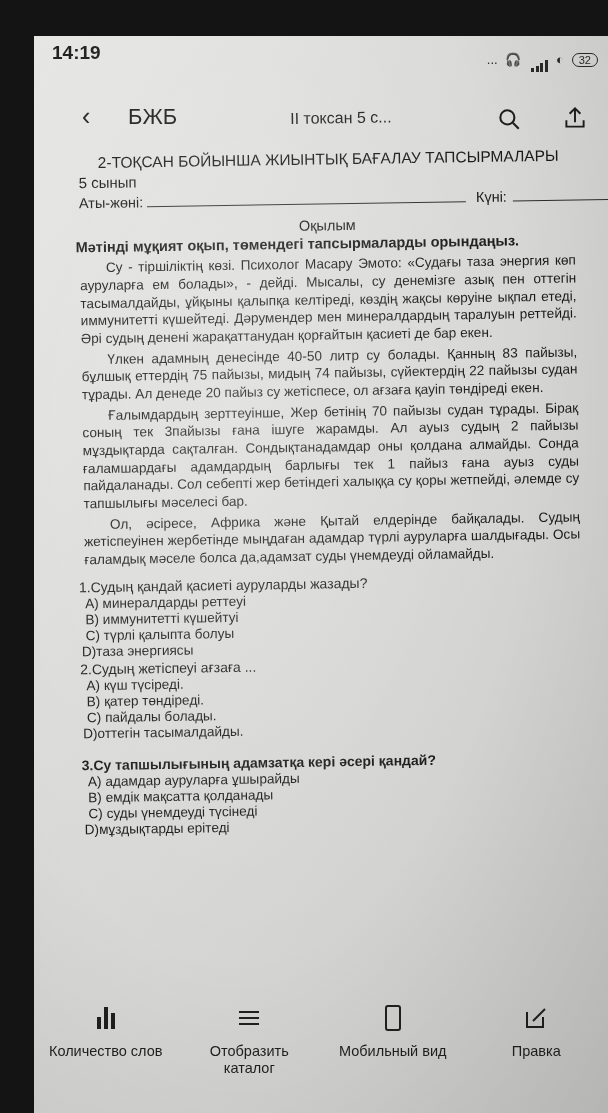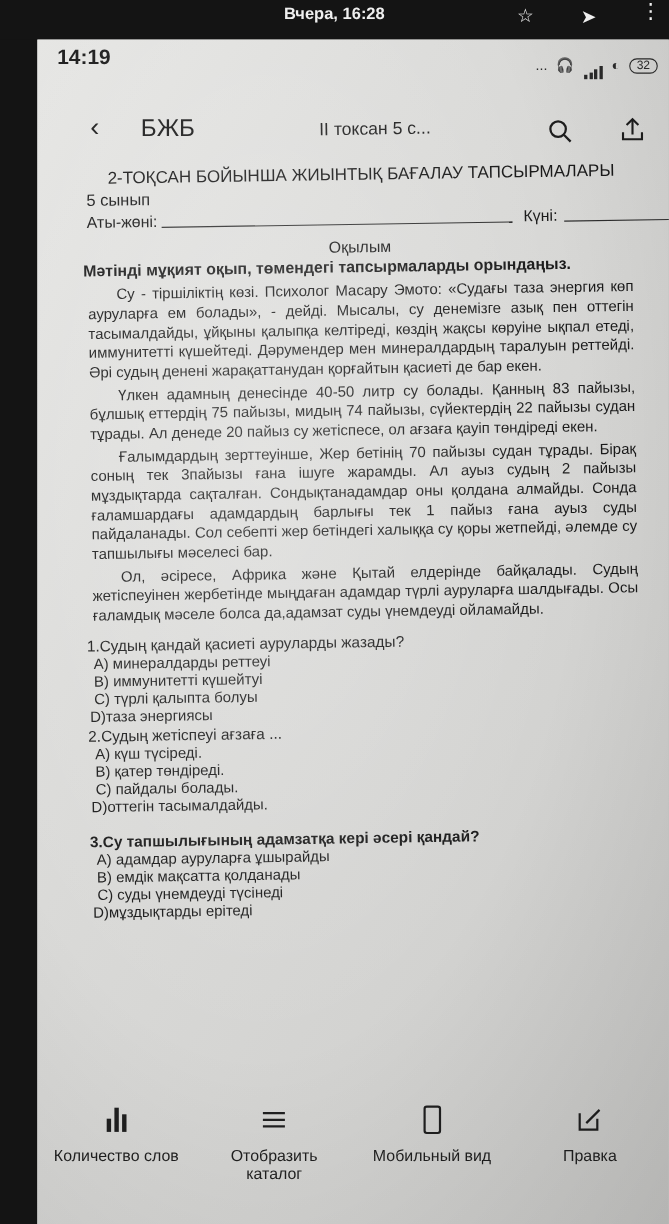--- a/index.html
+++ b/index.html
@@ -108,26 +108,20 @@
   .tool .lb{font-size:14.5px;line-height:1.15;margin-top:8px;}
 
   .bars2{display:inline-block;}
   .bars2 i{display:inline-block;width:4px;margin:0 1.5px;background:#1f1f1f;vertical-align:bottom;}
 </style>
 </head>
 <body>
 
 <div class="phone">
 
-  <div class="topbar">
-    <div class="ts">Вчера, 16:28</div>
-    <div class="star">☆</div>
-    <div class="share">➤</div>
-    <div class="dots">⋮</div>
-  </div>
 
   <div class="page">
 
     <div class="status">
       <div class="clock">14:19</div>
       <div class="right">
         <span class="el">...</span>
         <span class="el">🎧</span>
         <span class="bars"><i></i><i></i><i></i><i></i></span>
         <span class="el">◐</span>

